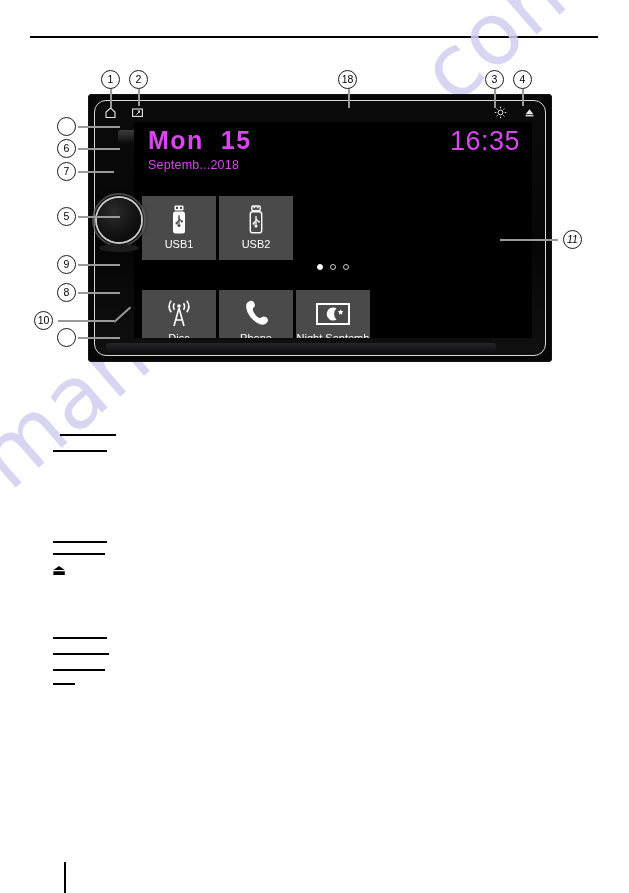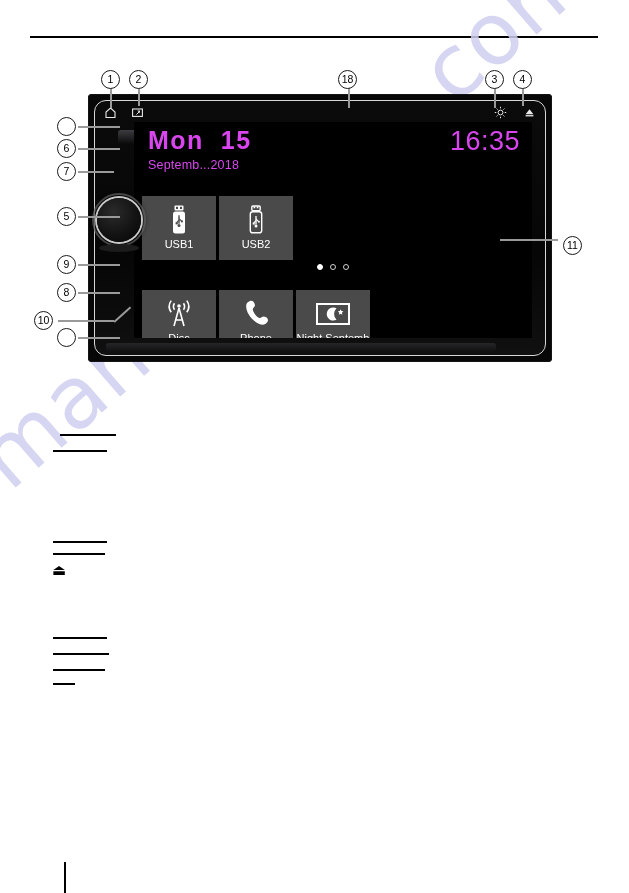--- a/index.html
+++ b/index.html
@@ -492,21 +492,21 @@
 
   <div class="callout" style="left:57px;  top:117px;"></div>
   <div class="callout" style="left:57px;  top:139px;">6</div>
   <div class="callout" style="left:57px;  top:162px;">7</div>
   <div class="callout" style="left:57px;  top:207px;">5</div>
   <div class="callout" style="left:57px;  top:255px;">9</div>
   <div class="callout" style="left:57px;  top:283px;">8</div>
   <div class="callout" style="left:34px;  top:311px;">10</div>
   <div class="callout" style="left:57px;  top:328px;"></div>
 
-  <div class="callout" style="left:563px; top:236px;">11</div>
+  <div class="callout" style="left:563px; top:230px;font-style:italic;">11</div>
 </div>
 
 <div class="rule" style="left:60px;  top:434px; width:56px;"></div>
 <div class="rule" style="left:53px;  top:450px; width:54px;"></div>
 
 <div class="rule" style="left:53px;  top:541px; width:54px;"></div>
 <div class="rule" style="left:53px;  top:553px; width:52px;"></div>
 
 <div class="eject-glyph">⏏</div>
 

